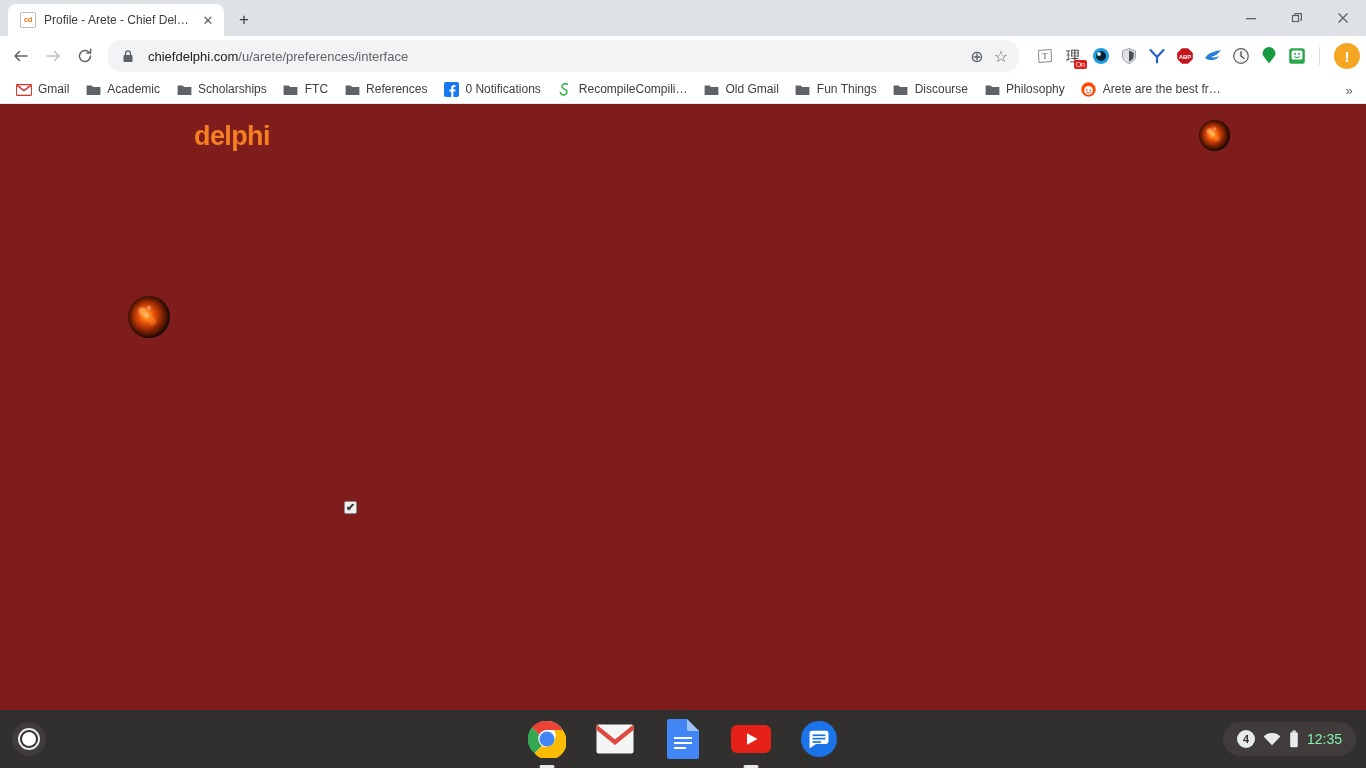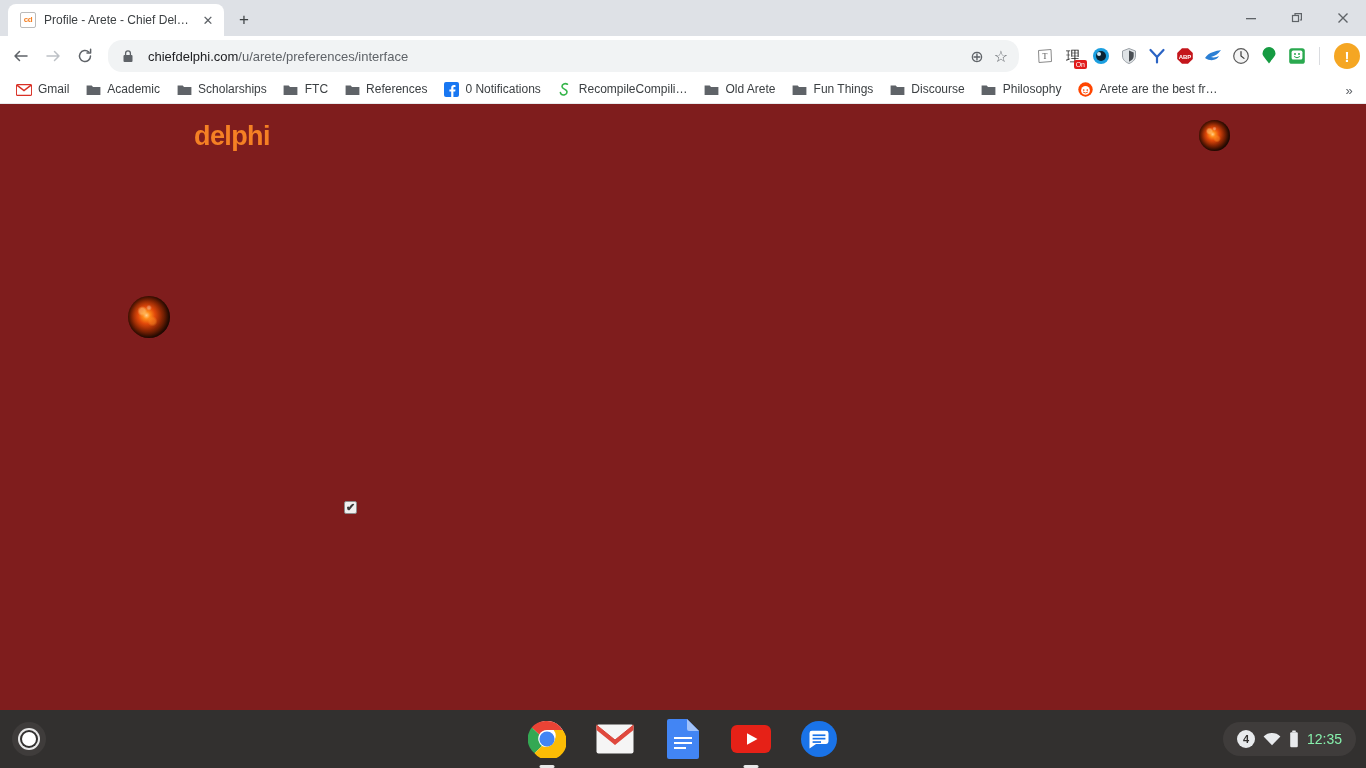--- a/index.html
+++ b/index.html
@@ -380,21 +380,21 @@
       </span>
       <span class="bm-label">RecompileCompili…</span>
     </div>
 
     <div class="bm">
       <span class="bm-ico">
         <svg width="15" height="13" viewBox="0 0 15 13">
             <path d="M0.6 2.4h5.1l1.3 1.5h7.4v8.2H0.6Z" fill="#5f6368"></path>
           </svg>
       </span>
-      <span class="bm-label">Old Arete</span>
+      <span class="bm-label">Old Gmail</span>
     </div>
 
     <div class="bm">
       <span class="bm-ico">
         <svg width="15" height="13" viewBox="0 0 15 13">
             <path d="M0.6 2.4h5.1l1.3 1.5h7.4v8.2H0.6Z" fill="#5f6368"></path>
           </svg>
       </span>
       <span class="bm-label">Fun Things</span>
     </div>

